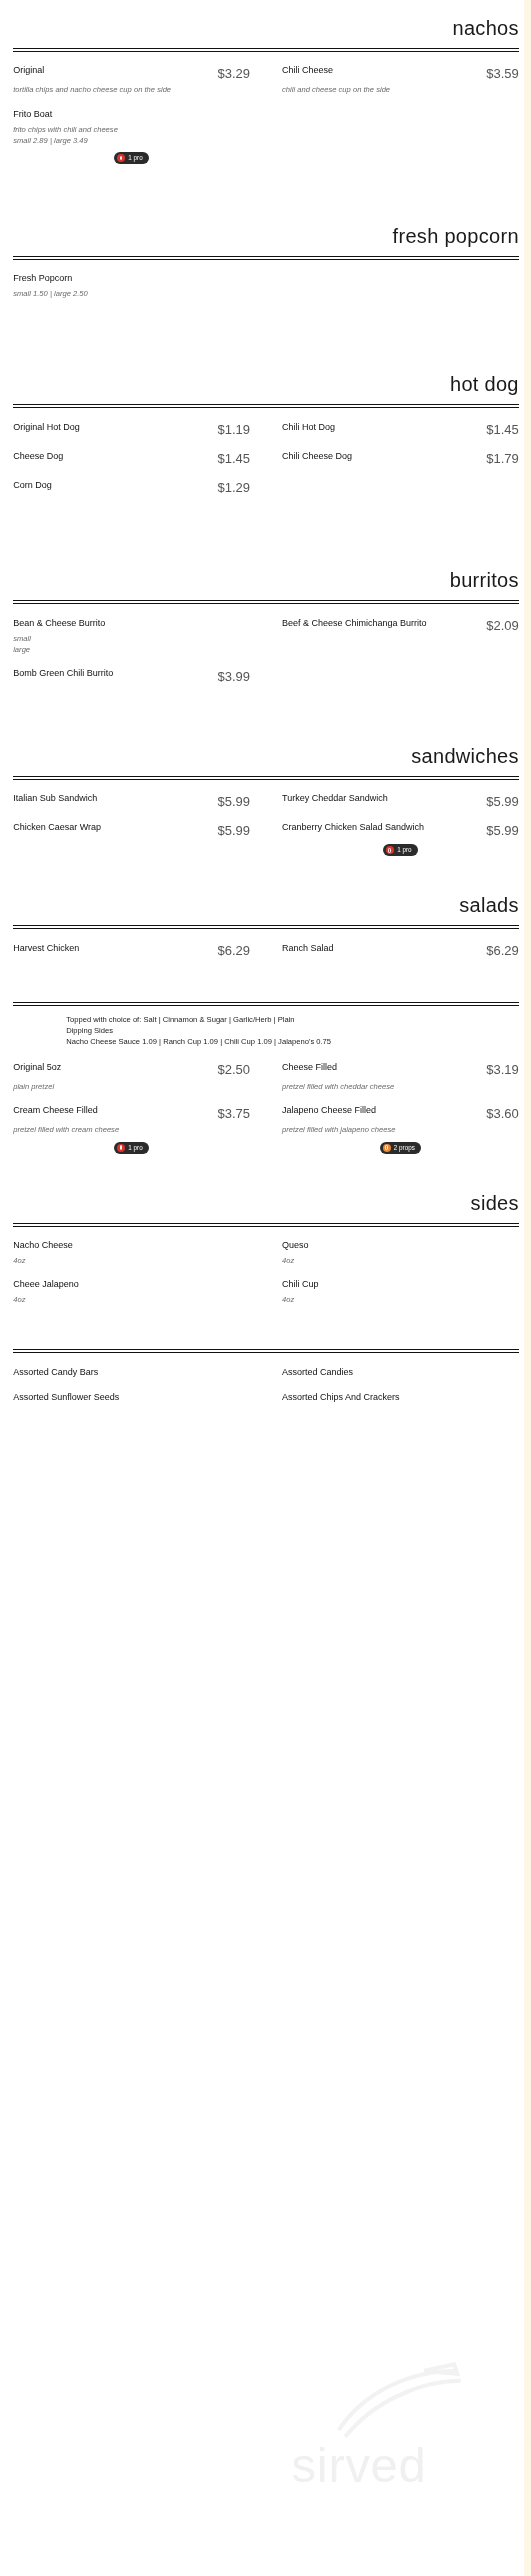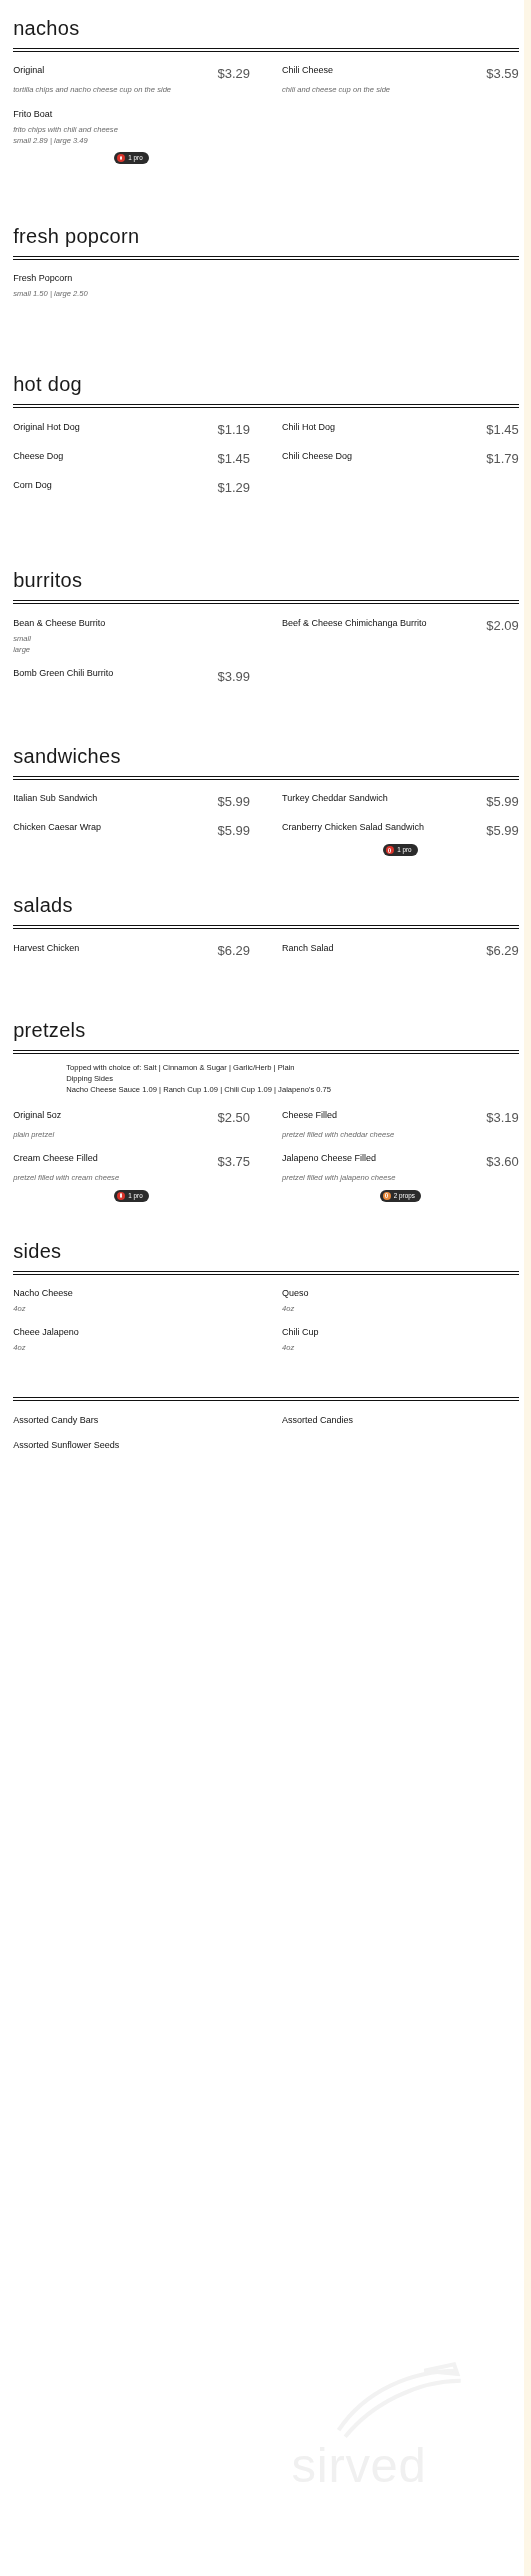--- a/index.html
+++ b/index.html
@@ -52,21 +52,21 @@
     top: 13.2px;
     opacity: 1;
   }
   .section {
     position: relative;
     z-index: 2;
     padding: 0 13.2px;
     box-sizing: border-box;
   }
   .section-title {
-    text-align: left;
+    text-align: right;
     font-size: 20px;
     font-weight: 400;
     color: #1a1a1a;
     letter-spacing: 0.3px;
     margin: 0;
     padding: 17px 0 8px 0;
     font-family: "Liberation Sans", sans-serif;
   }
   .rule-double {
     border-top: 1.3px solid #111;
@@ -362,21 +362,20 @@
               <div class="item-head">
                 <div class="item-name">Ranch Salad</div>
                 <div class="item-price">$6.29</div>
               </div>
             </div>
           </div>
         </div>
         <div class="spacer-md"></div>
       </div>
       <div class="section">
-        <h2 class="section-title">pretzels</h2>
         <div class="rule-double"></div>
         <div class="section-note">Topped with choice of: Salt | Cinnamon &amp; Sugar | Garlic/Herb | Plain<br>Dipping Sides<br>Nacho Cheese Sauce 1.09 | Ranch Cup 1.09 | Chili Cup 1.09 | Jalapeno's 0.75</div>
         <div class="grid">
           <div class="col left">
             <div class="item">
               <div class="item-head">
                 <div class="item-name">Original 5oz</div>
                 <div class="item-price">$2.50</div>
               </div>
               <div class="item-desc">plain pretzel</div>
@@ -476,20 +475,26 @@
               </div>
             </div>
           </div>
           <div class="col right">
             <div class="item">
               <div class="item-head">
                 <div class="item-name">Assorted Candies</div>
                 <div class="item-price"></div>
               </div>
             </div>
+            <div class="item">
+              <div class="item-head">
+                <div class="item-name">Assorted Chips And Crackers</div>
+                <div class="item-price"></div>
+              </div>
+            </div>
           </div>
         </div>
         <div class="spacer-sm"></div>
       </div>
     </div>
 
 </div>
 
 
 </body></html>

